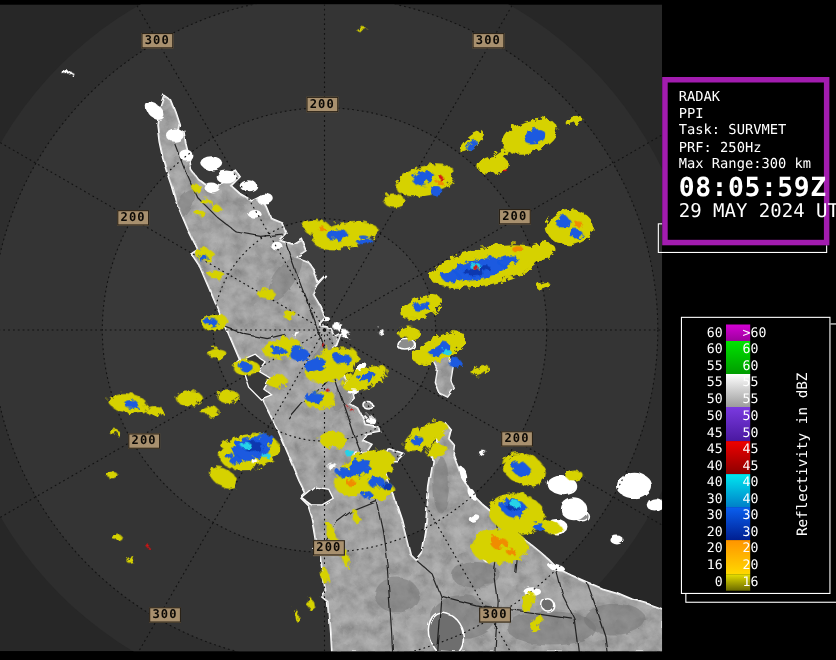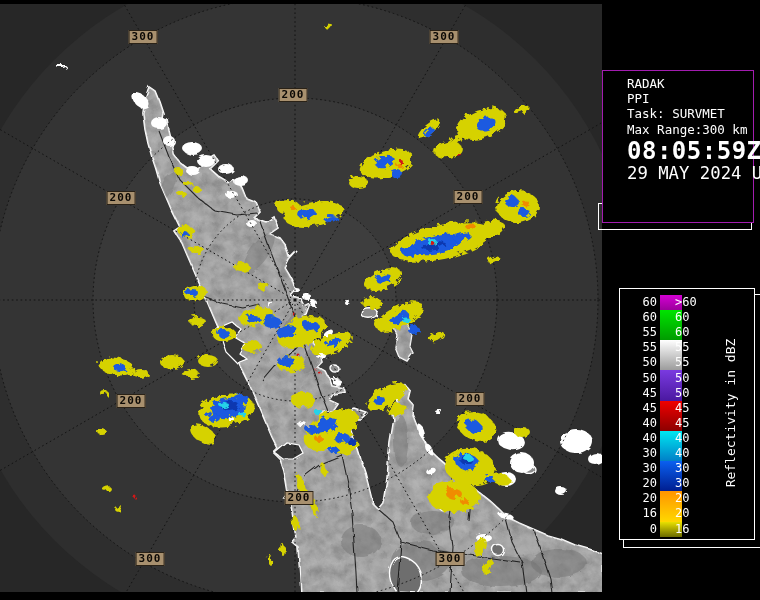--- a/index.html
+++ b/index.html
@@ -5,21 +5,21 @@
   html,body{margin:0;padding:0;background:#000;width:760px;height:600px;overflow:hidden;
     font-family:"DejaVu Sans Mono","Liberation Mono",monospace;position:relative}
   #stage{position:absolute;left:0;top:0;width:716px;height:600px;background:#000}
   #radar-wrap{position:absolute;left:0;top:0;width:602px;height:600px}
   #radar-svg{position:absolute;left:0;top:0}
   .rlabel{position:absolute;transform:translate(-50%,-50%);background:#a8906e;border:1px solid #2a2217;
     color:#0d0a06;font:bold 11px/12px "DejaVu Sans Mono",monospace;padding:0 2px;letter-spacing:1px;z-index:5}
   #panel{position:absolute;left:602px;top:0;width:158px;height:600px;background:#000}
   .shadowbox{position:absolute;border:1px solid #fff;background:transparent;z-index:1}
   #info-box{position:absolute;left:0;top:70px;width:152px;height:153px;background:#000;
-    border:1px solid #a21caf;box-sizing:border-box;padding:5px 6px 0 24px;z-index:2}
+    border:5px solid #a21caf;box-sizing:border-box;padding:5px 6px 0 10px;z-index:2}
   .iline{color:#fff;font-size:12.5px;line-height:15.2px;white-space:pre}
   #time{color:#fff;font-weight:bold;font-size:24px;line-height:26px;letter-spacing:.5px;margin-top:1px}
   #date{color:#fff;font-size:17.3px;line-height:19px;white-space:nowrap}
   #legend-box{position:absolute;left:17px;top:288px;width:134px;height:250px;background:#000;
     border:1px solid #fff;box-sizing:content-box;z-index:2}
   .lrow{position:absolute;left:0;width:100%;height:15px;color:#fff;font-size:12px;line-height:15px}
   .ll{position:absolute;left:3px;width:34px;text-align:right}
   .lr{position:absolute;left:55px;width:28px;text-align:left}
   .blk{position:absolute;left:40px;width:22px}
   .blk-magenta{background:linear-gradient(#d400d4,#9c009c)}
@@ -349,20 +349,21 @@
   </div>
 
   <div id="panel">
 
     <div class="shadowbox" style="left:-4px;top:203px;width:152px;height:25px"></div>
 
     <div id="info-box">
       <div class="iline">RADAK</div>
       <div class="iline">PPI</div>
       <div class="iline">Task: SURVMET</div>
+      <div class="iline">PRF: 250Hz</div>
       <div class="iline">Max Range:300 km</div>
       <div id="time">08:05:59Z</div>
       <div id="date">29 MAY 2024 UTC</div>
     </div>
 
     <div class="shadowbox" style="left:21px;top:294px;width:136px;height:252px"></div>
 
     <div id="legend-box">
 
       <div class="blk blk-magenta" style="top:6px;height:15px"></div>

